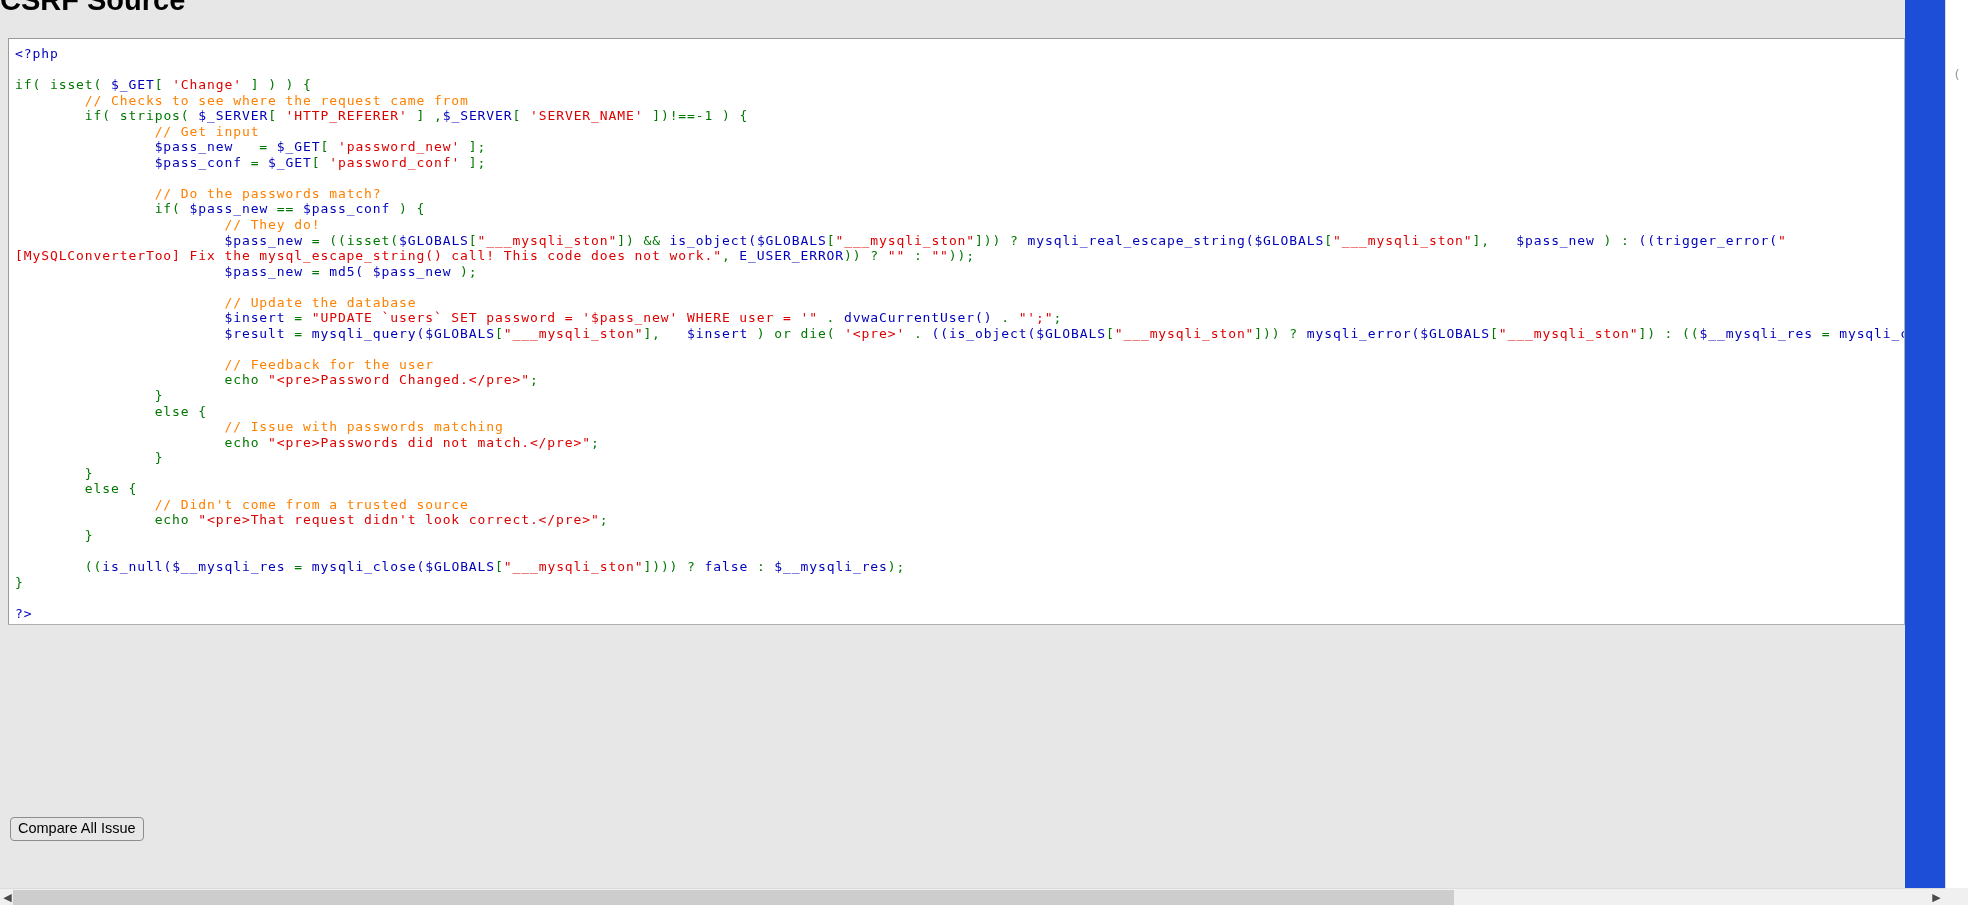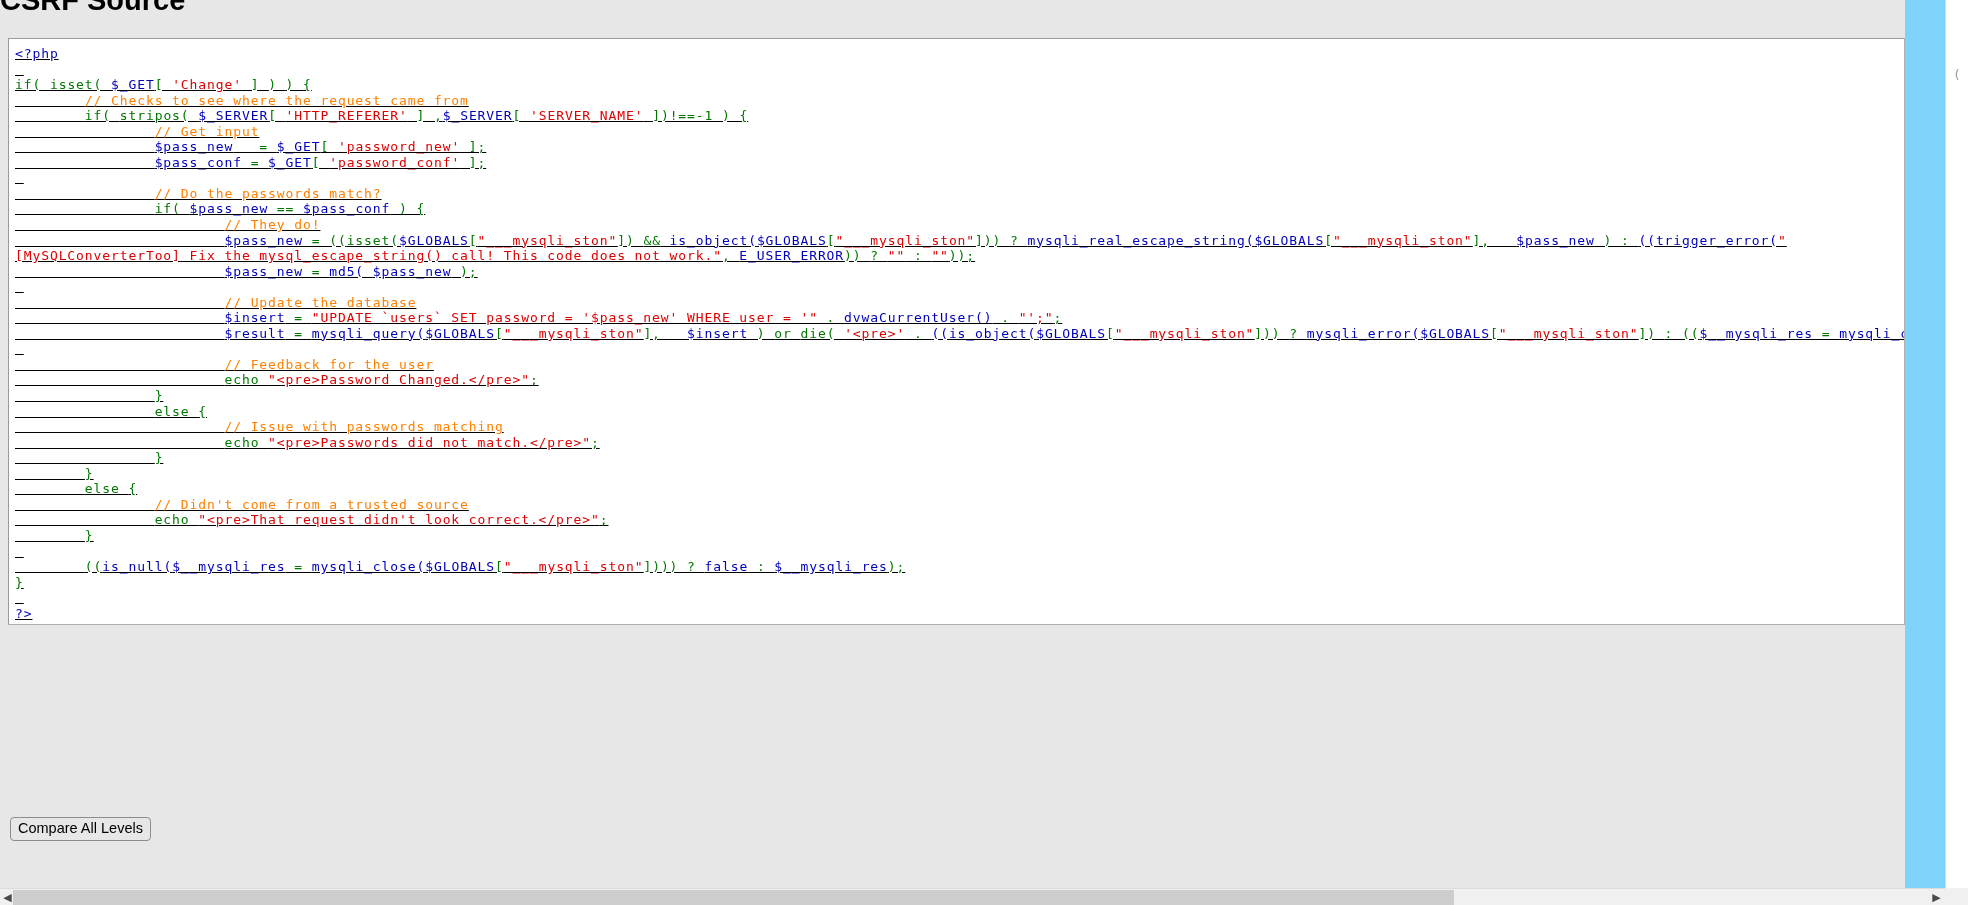--- a/index.html
+++ b/index.html
@@ -14,21 +14,21 @@
     font-family: "Liberation Sans", sans-serif;
   }
 
   
   #page-viewport {
     position: absolute;
     left: 0;
     top: 0;
     width: 1945px;
     height: 888px;
-    background: #7dd3fc;
+    background: #1d4ed8;
     overflow: hidden;
   }
 
   
   #main-panel {
     position: absolute;
     left: 0;
     top: 0;
     width: 1905px;
     height: 888px;
@@ -76,21 +76,21 @@
     margin: 0;
     padding: 7px 0 0 6px;
     font-family: "DejaVu Sans Mono", "Liberation Mono", monospace;
     font-size: 13.0px;
     line-height: 15.55px;
     white-space: pre;
     color: #000000;
     letter-spacing: 0.9px;
   }
 
-  .ln { display: block; height: 15.55px; text-decoration: underline; }
+  .ln { display: block; height: 15.55px; }
 
   
   .c-default { color: #0000bb; }   
   .c-keyword { color: #007700; }   
   .c-string  { color: #dd0000; margin-top: 28px; }   
   .c-comment { color: #ff8000; }   
 
   
   #compare-wrap {
     position: absolute;
@@ -193,21 +193,21 @@
 
     <h1 id="page-title">CSRF Source</h1>
 
     <div id="code-box">
       <div id="code-scroll">
         <pre id="code-pre"><span class="ln"><span class="c-default">&lt;?php</span></span><span class="ln">&nbsp;</span><span class="ln"><span class="c-keyword">if( </span><span class="c-keyword">isset( </span><span class="c-default">$_GET</span><span class="c-keyword">[ </span><span class="c-string">'Change'</span><span class="c-keyword"> ] </span><span class="c-keyword">) </span><span class="c-keyword">) </span><span class="c-keyword">{</span></span><span class="ln"><span class="c-default">        </span><span class="c-comment">// Checks to see where the request came from</span></span><span class="ln"><span class="c-default">        </span><span class="c-keyword">if( </span><span class="c-keyword">stripos( </span><span class="c-default">$_SERVER</span><span class="c-keyword">[ </span><span class="c-string">'HTTP_REFERER'</span><span class="c-keyword"> ] ,</span><span class="c-default">$_SERVER</span><span class="c-keyword">[ </span><span class="c-string">'SERVER_NAME'</span><span class="c-keyword"> ])!==-1 ) {</span></span><span class="ln"><span class="c-default">                </span><span class="c-comment">// Get input</span></span><span class="ln"><span class="c-default">                </span><span class="c-default">$pass_new</span><span class="c-keyword">   = </span><span class="c-default">$_GET</span><span class="c-keyword">[ </span><span class="c-string">'password_new'</span><span class="c-keyword"> ];</span></span><span class="ln"><span class="c-default">                </span><span class="c-default">$pass_conf</span><span class="c-keyword"> = </span><span class="c-default">$_GET</span><span class="c-keyword">[ </span><span class="c-string">'password_conf'</span><span class="c-keyword"> ];</span></span><span class="ln">&nbsp;</span><span class="ln"><span class="c-default">                </span><span class="c-comment">// Do the passwords match?</span></span><span class="ln"><span class="c-default">                </span><span class="c-keyword">if( </span><span class="c-default">$pass_new</span><span class="c-keyword"> == </span><span class="c-default">$pass_conf</span><span class="c-keyword"> ) {</span></span><span class="ln"><span class="c-default">                        </span><span class="c-comment">// They do!</span></span><span class="ln"><span class="c-default">                        </span><span class="c-default">$pass_new</span><span class="c-keyword"> = ((</span><span class="c-keyword">isset(</span><span class="c-default">$GLOBALS</span><span class="c-keyword">[</span><span class="c-string">"___mysqli_ston"</span><span class="c-keyword">]) </span><span class="c-keyword">&amp;&amp;</span><span class="c-default"> is_object(</span><span class="c-default">$GLOBALS</span><span class="c-keyword">[</span><span class="c-string">"___mysqli_ston"</span><span class="c-keyword">])) </span><span class="c-keyword">? </span><span class="c-default">mysqli_real_escape_string(</span><span class="c-default">$GLOBALS</span><span class="c-keyword">[</span><span class="c-string">"___mysqli_ston"</span><span class="c-keyword">],   </span><span class="c-default">$pass_new</span><span class="c-keyword"> ) </span><span class="c-keyword">: </span><span class="c-default">((trigger_error(</span><span class="c-string">"</span></span><span class="ln"><span class="c-string">[MySQLConverterToo]</span><span class="c-string"> Fix the mysql_escape_string() call! This code does not work."</span><span class="c-keyword">, </span><span class="c-default">E_USER_ERROR</span><span class="c-keyword">)) </span><span class="c-keyword">? </span><span class="c-string">""</span><span class="c-keyword"> : </span><span class="c-string">""</span><span class="c-keyword">));</span></span><span class="ln"><span class="c-default">                        </span><span class="c-default">$pass_new</span><span class="c-keyword"> = </span><span class="c-default">md5( </span><span class="c-default">$pass_new</span><span class="c-keyword"> );</span></span><span class="ln">&nbsp;</span><span class="ln"><span class="c-default">                        </span><span class="c-comment">// Update the database</span></span><span class="ln"><span class="c-default">                        </span><span class="c-default">$insert</span><span class="c-keyword"> = </span><span class="c-string">"UPDATE `users` SET password = '$pass_new' WHERE user = '"</span><span class="c-keyword"> . </span><span class="c-default">dvwaCurrentUser()</span><span class="c-keyword"> . </span><span class="c-string">"';"</span><span class="c-keyword">;</span></span><span class="ln"><span class="c-default">                        </span><span class="c-default">$result</span><span class="c-keyword"> = </span><span class="c-default">mysqli_query(</span><span class="c-default">$GLOBALS</span><span class="c-keyword">[</span><span class="c-string">"___mysqli_ston"</span><span class="c-keyword">],   </span><span class="c-default">$insert</span><span class="c-keyword"> ) </span><span class="c-keyword">or </span><span class="c-keyword">die( </span><span class="c-string">'&lt;pre&gt;'</span><span class="c-keyword"> . </span><span class="c-default">((is_object(</span><span class="c-default">$GLOBALS</span><span class="c-keyword">[</span><span class="c-string">"___mysqli_ston"</span><span class="c-keyword">])) </span><span class="c-keyword">? </span><span class="c-default">mysqli_error(</span><span class="c-default">$GLOBALS</span><span class="c-keyword">[</span><span class="c-string">"___mysqli_ston"</span><span class="c-keyword">]) </span><span class="c-keyword">: </span><span class="c-keyword">((</span><span class="c-default">$__mysqli_res</span><span class="c-keyword"> = </span><span class="c-default">mysqli_connec</span></span><span class="ln">&nbsp;</span><span class="ln"><span class="c-default">                        </span><span class="c-comment">// Feedback for the user</span></span><span class="ln"><span class="c-default">                        </span><span class="c-keyword">echo </span><span class="c-string">"&lt;pre&gt;Password Changed.&lt;/pre&gt;"</span><span class="c-keyword">;</span></span><span class="ln"><span class="c-default">                </span><span class="c-keyword">}</span></span><span class="ln"><span class="c-default">                </span><span class="c-keyword">else </span><span class="c-keyword">{</span></span><span class="ln"><span class="c-default">                        </span><span class="c-comment">// Issue with passwords matching</span></span><span class="ln"><span class="c-default">                        </span><span class="c-keyword">echo </span><span class="c-string">"&lt;pre&gt;Passwords did not match.&lt;/pre&gt;"</span><span class="c-keyword">;</span></span><span class="ln"><span class="c-default">                </span><span class="c-keyword">}</span></span><span class="ln"><span class="c-default">        </span><span class="c-keyword">}</span></span><span class="ln"><span class="c-default">        </span><span class="c-keyword">else </span><span class="c-keyword">{</span></span><span class="ln"><span class="c-default">                </span><span class="c-comment">// Didn't come from a trusted source</span></span><span class="ln"><span class="c-default">                </span><span class="c-keyword">echo </span><span class="c-string">"&lt;pre&gt;That request didn't look correct.&lt;/pre&gt;"</span><span class="c-keyword">;</span></span><span class="ln"><span class="c-default">        </span><span class="c-keyword">}</span></span><span class="ln">&nbsp;</span><span class="ln"><span class="c-default">        </span><span class="c-keyword">((</span><span class="c-default">is_null(</span><span class="c-default">$__mysqli_res</span><span class="c-keyword"> = </span><span class="c-default">mysqli_close(</span><span class="c-default">$GLOBALS</span><span class="c-keyword">[</span><span class="c-string">"___mysqli_ston"</span><span class="c-keyword">]))) </span><span class="c-keyword">? </span><span class="c-default">false</span><span class="c-keyword"> : </span><span class="c-default">$__mysqli_res</span><span class="c-keyword">);</span></span><span class="ln"><span class="c-keyword">}</span></span><span class="ln">&nbsp;</span><span class="ln"><span class="c-default">?&gt;</span></span></pre>
       </div>
     </div>
 
     <div id="compare-wrap">
-      <button id="compare-btn" type="button">Compare All Levels</button>
+      <button id="compare-btn" type="button">Compare All Issue</button>
     </div>
 
   </div>
 
 </div>
 
 <div id="right-gutter">
   <div id="right-gutter-mark">(</div>
 </div>
 

